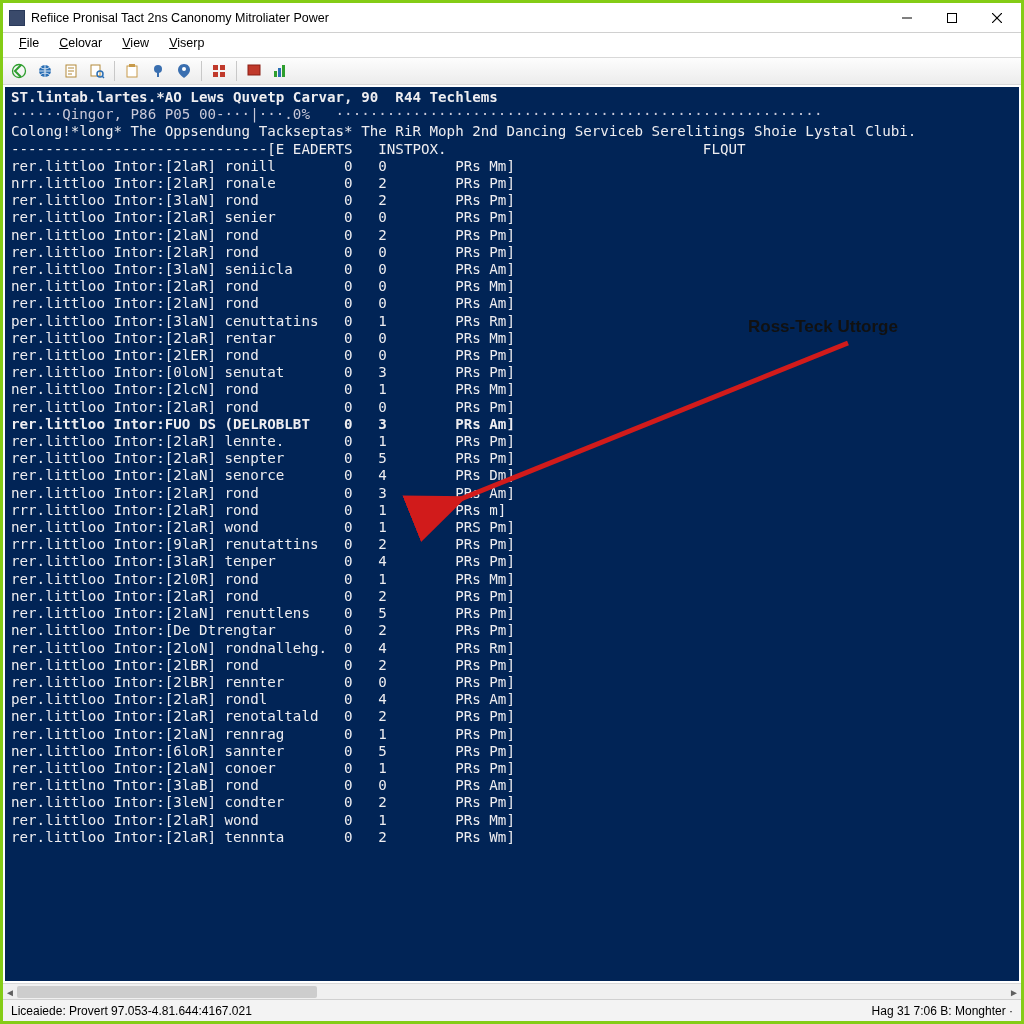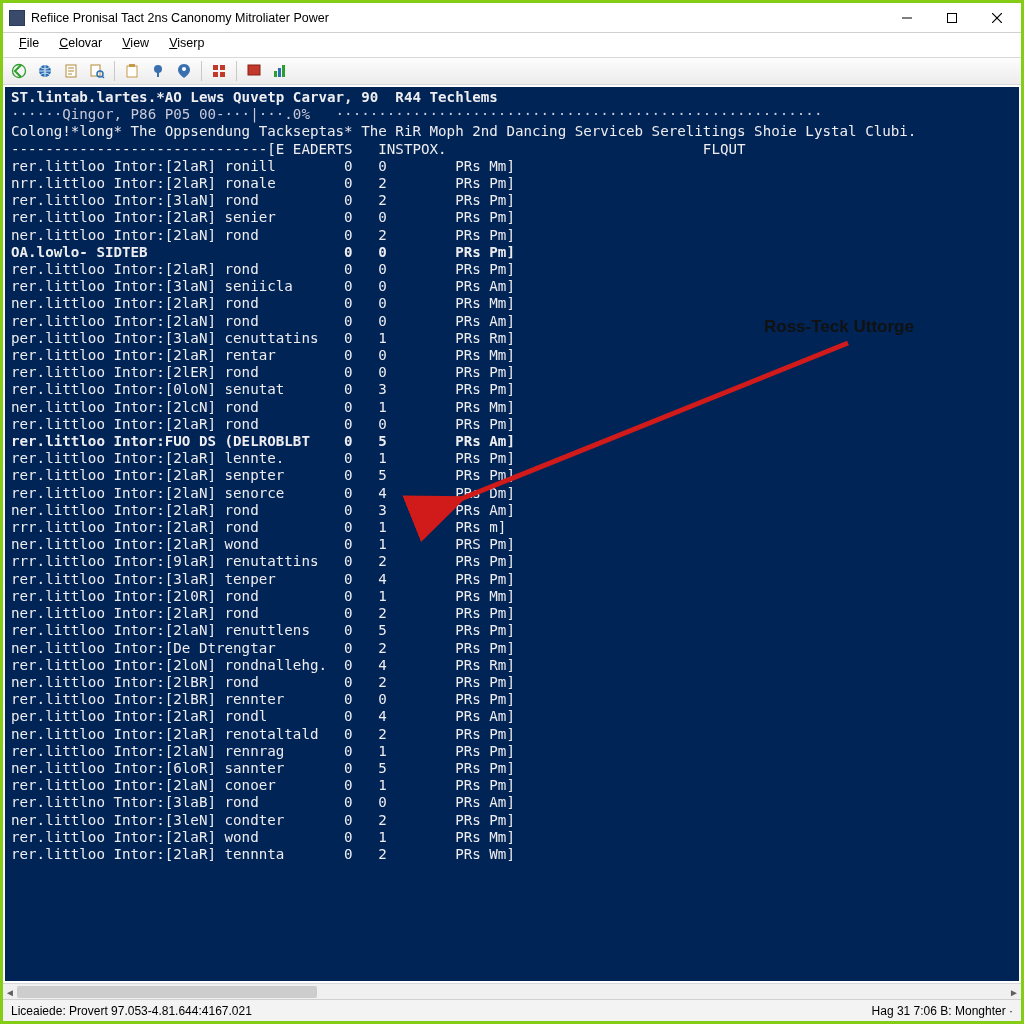--- a/index.html
+++ b/index.html
@@ -14,21 +14,21 @@
   .menubar { height: 24px; display: flex; align-items: flex-start; padding: 0 6px; font-size: 12.5px; gap: 0; }
   .menubar .mitem { padding: 3px 10px; cursor: default; }
   .menubar .mitem .ul { text-decoration: underline; }
   .toolbar { height: 28px; border-top: 1px solid #d8d8d8; border-bottom: 1px solid #d8d8d8; background: linear-gradient(#fdfdfd,#ececec); display: flex; align-items: center; padding: 0 4px; gap: 2px; }
   .tb-btn { width: 24px; height: 22px; display: flex; align-items: center; justify-content: center; border:1px solid transparent; border-radius:2px;}
   .tb-sep { width: 1px; height: 20px; background: #c8c8c8; margin: 0 3px; }
   .console-wrap { flex: 1; background: #fff; padding: 16px; position: relative; }
   .console { position:absolute; inset:2px 2px 2px 2px; background: #012456; color: #eeedf0; font-family: "Lucida Console","Consolas",monospace; font-size: 14.2px; line-height: 17.2px; padding: 2px 6px 2px 6px; overflow: hidden; white-space: pre; }
   .console .dim { color: #c8c8d8; }
   .console .b { font-weight: bold; }
-  .annotation { position: absolute; right: 60px; top: 130px; pointer-events:none;margin-left:16px; }
+  .annotation { position: absolute; right: 60px; top: 130px; pointer-events:none; }
   .annotation .label { color: #111; font-weight: 700; font-size: 17px; font-family: "Segoe UI",sans-serif; white-space: nowrap; }
   .arrow-svg { position:absolute; left:0; top:0; width:1024px; height:1024px; pointer-events:none; }
   .statusbar { height: 22px; border-top: 1px solid #d0d0d0; background: #f3f3f3; display: flex; align-items: center; font-size: 12px; padding: 0 8px; }
   .statusbar .sleft { flex:1; }
   .hscroll { height: 16px; background: #f0f0f0; border-top:1px solid #d8d8d8; position: relative; }
   .hscroll .thumb { position:absolute; left:14px; top:2px; height:12px; width: 300px; background:#cdcdcd; border-radius:2px; }
   .hscroll .arr { position:absolute; top:0; width:14px; height:16px; display:flex; align-items:center; justify-content:center; color:#606060; font-size:10px;}
   .hscroll .arr.l{left:0;} .hscroll .arr.r{right:0;} 
 </style>
 </head>
@@ -141,32 +141,31 @@
   <div class="console-wrap">
     <div class="console" id="console"><span class="b">ST.lintab.lartes.*AO Lews Quvetp Carvar, 90  R44 Techlems</span>
 <span class="dim">······Qingor, P86 P05 00-···|···.0%   ·························································</span>
 Colong!*long* The Oppsendung Tackseptas* The RiR Moph 2nd Dancing Serviceb Serelitings Shoie Lystal Clubi.
 ------------------------------[E EADERTS   INSTPOX.                              FLQUT
 rer.littloo Intor:[2laR] ronill        0   0        PRs Mm]
 nrr.littloo Intor:[2laR] ronale        0   2        PRs Pm]
 rer.littloo Intor:[3laN] rond          0   2        PRs Pm]
 rer.littloo Intor:[2laR] senier        0   0        PRs Pm]
 ner.littloo Intor:[2laN] rond          0   2        PRs Pm]
-<span class="b">OA.lowlo- SIDTEB                       0   0        PRs Pm]</span>
 rer.littloo Intor:[2laR] rond          0   0        PRs Pm]
 rer.littloo Intor:[3laN] seniicla      0   0        PRs Am]
 ner.littloo Intor:[2laR] rond          0   0        PRs Mm]
 rer.littloo Intor:[2laN] rond          0   0        PRs Am]
 per.littloo Intor:[3laN] cenuttatins   0   1        PRs Rm]
 rer.littloo Intor:[2laR] rentar        0   0        PRs Mm]
 rer.littloo Intor:[2lER] rond          0   0        PRs Pm]
 rer.littloo Intor:[0loN] senutat       0   3        PRs Pm]
 ner.littloo Intor:[2lcN] rond          0   1        PRs Mm]
 rer.littloo Intor:[2laR] rond          0   0        PRs Pm]
-<span class="b">rer.littloo Intor:FUO DS (DELROBLBT    0   5        PRs Am]</span>
+<span class="b">rer.littloo Intor:FUO DS (DELROBLBT    0   3        PRs Am]</span>
 rer.littloo Intor:[2laR] lennte.       0   1        PRs Pm]
 rer.littloo Intor:[2laR] senpter       0   5        PRs Pm]
 rer.littloo Intor:[2laN] senorce       0   4        PRs Dm]
 ner.littloo Intor:[2laR] rond          0   3        PRs Am]
 rrr.littloo Intor:[2laR] rond          0   1        PRs m]
 ner.littloo Intor:[2laR] wond          0   1        PRS Pm]
 rrr.littloo Intor:[9laR] renutattins   0   2        PRs Pm]
 rer.littloo Intor:[3laR] tenper        0   4        PRs Pm]
 rer.littloo Intor:[2l0R] rond          0   1        PRs Mm]
 ner.littloo Intor:[2laR] rond          0   2        PRs Pm]

